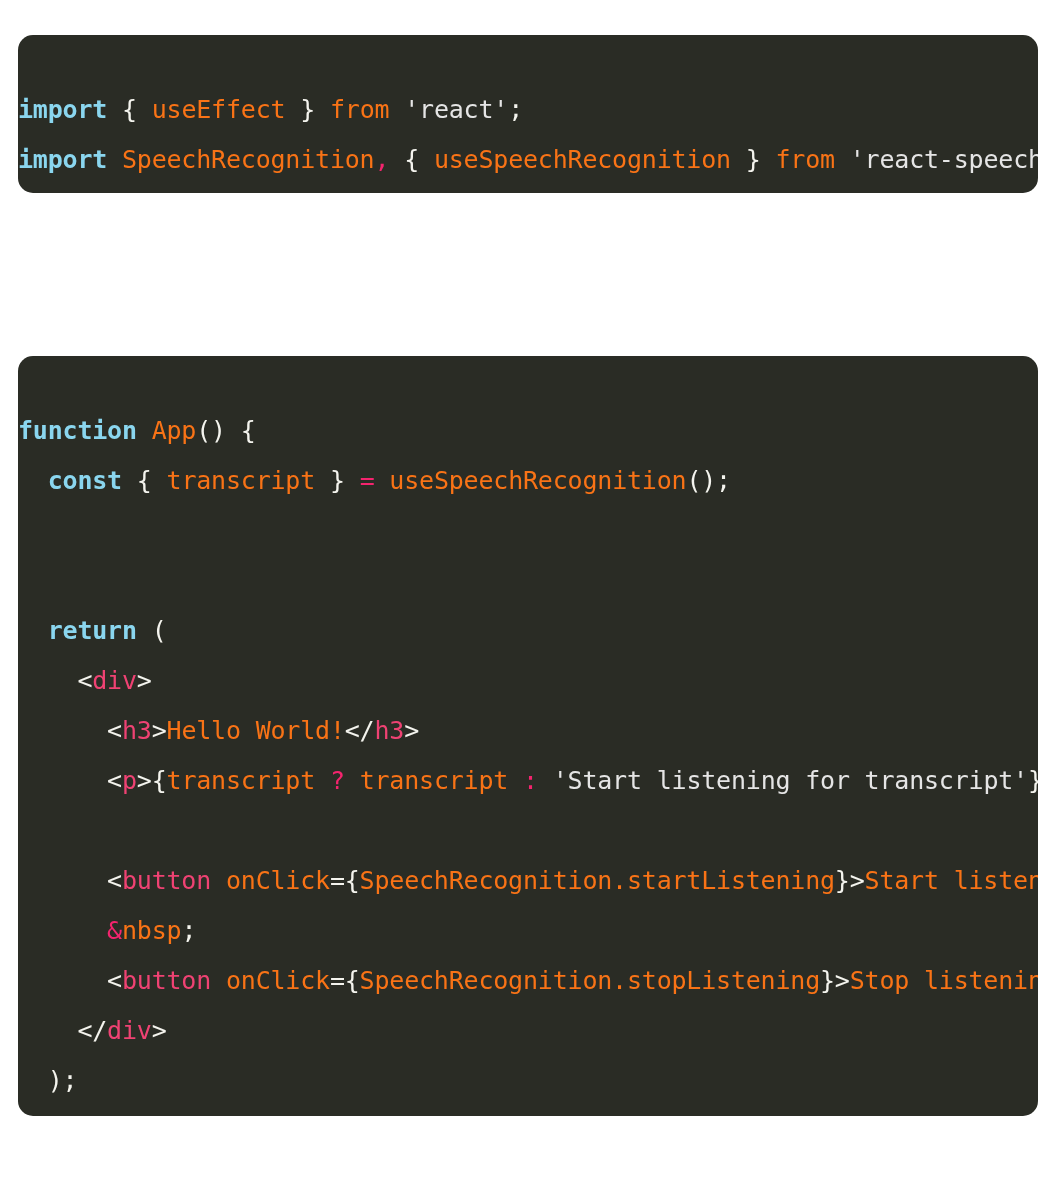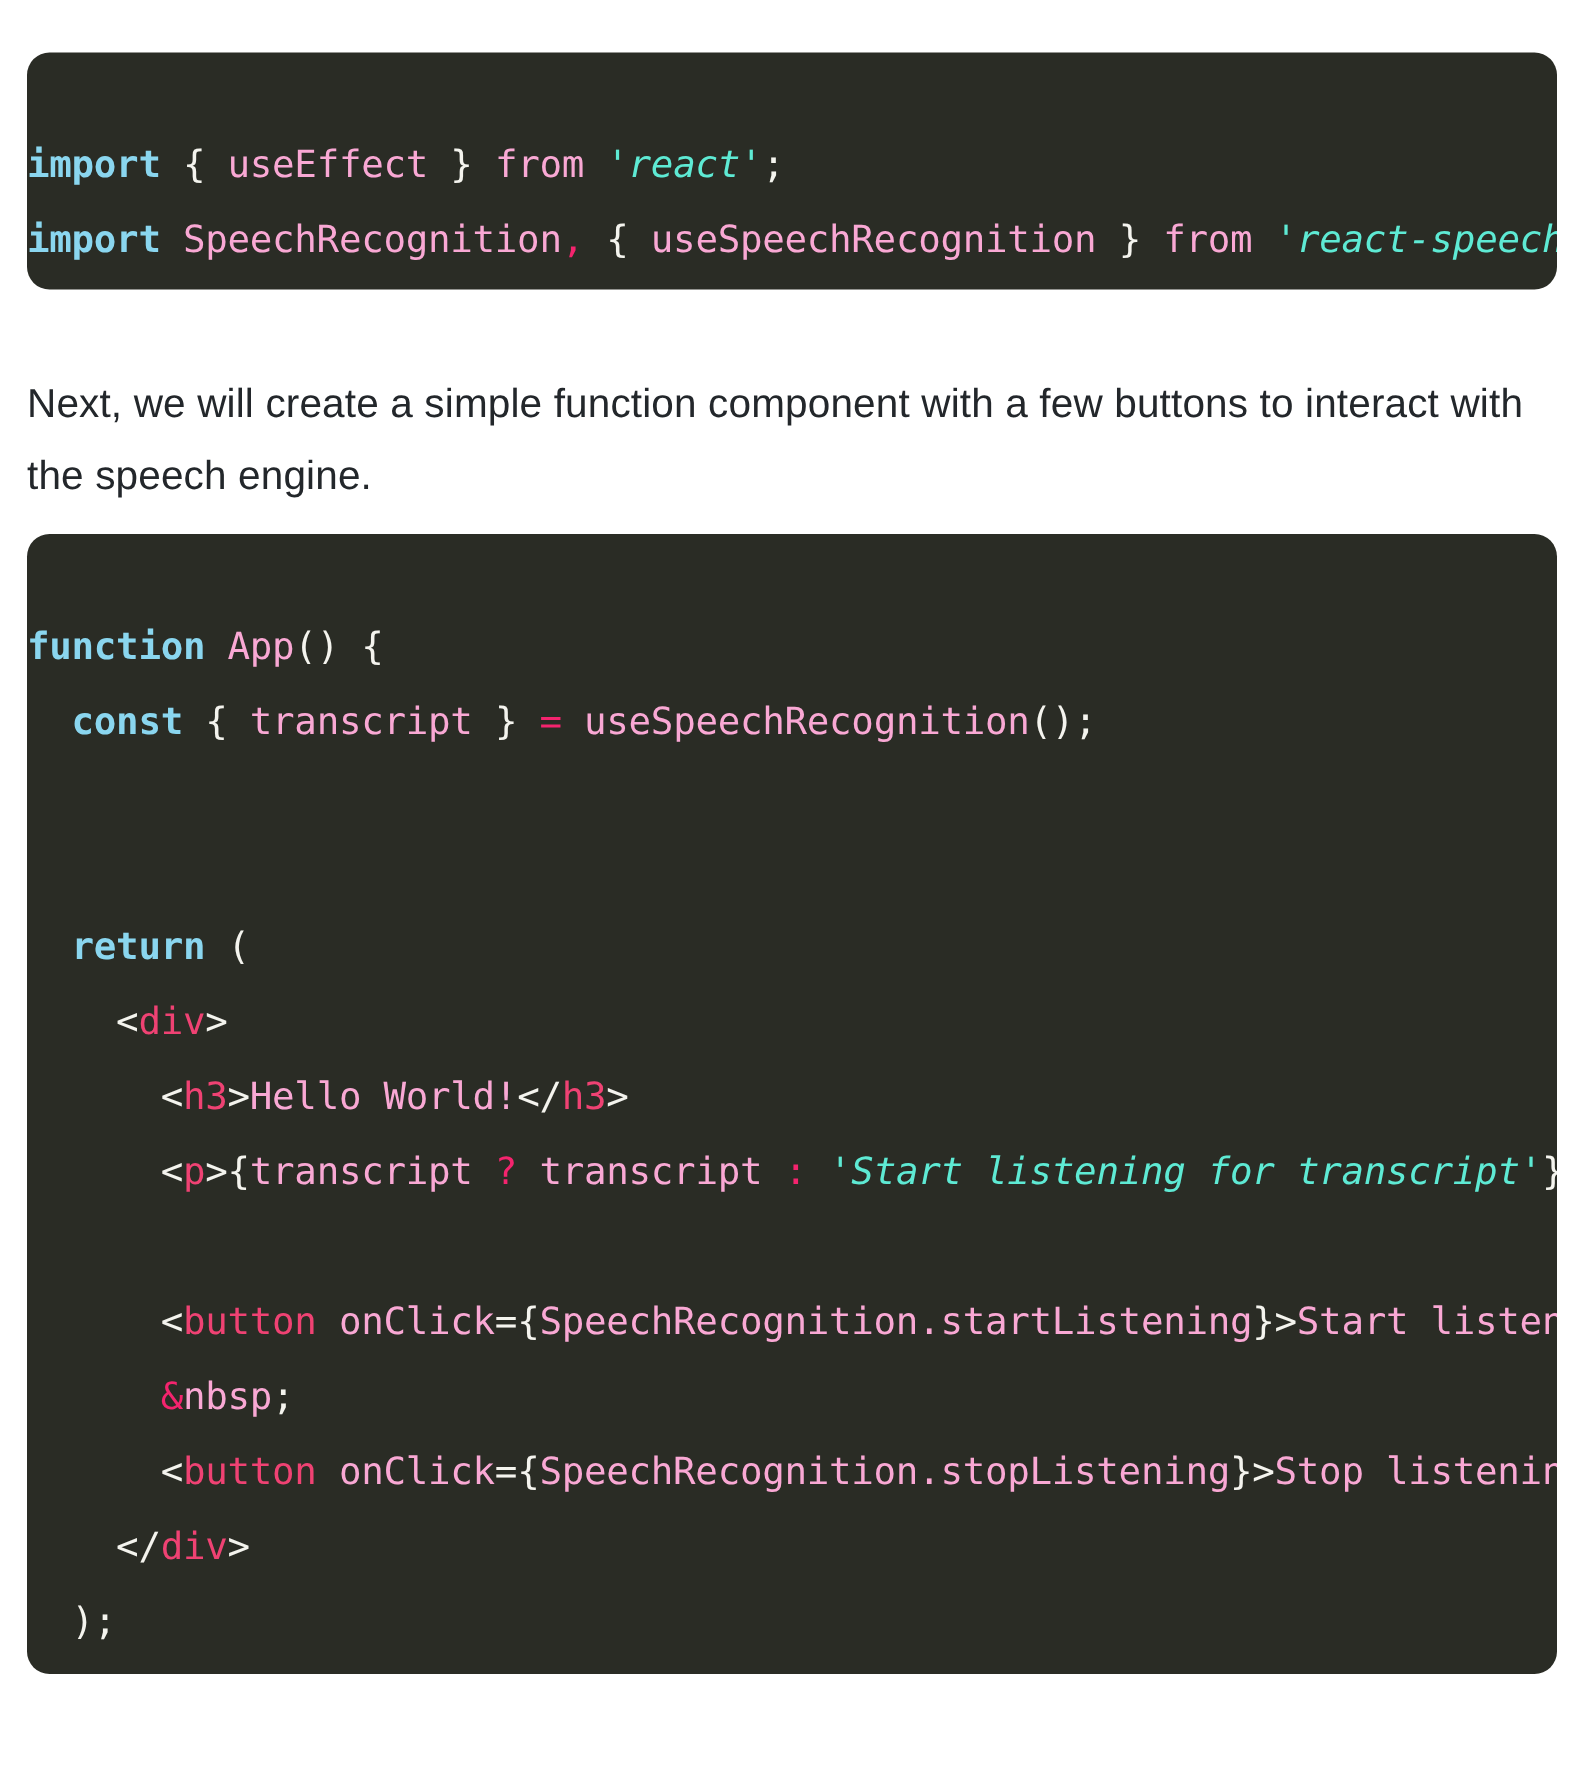--- a/index.html
+++ b/index.html
@@ -46,23 +46,23 @@
   }
 
   #block-1 { top: 22px; height: 158px; }
   #block-1 .code-inner { padding-top: 29px; padding-bottom: 29px; }
 
   #block-2 { top: 343px; height: 760px; }
   #block-2 .code-inner { padding-top: 32px; padding-bottom: 32px; }
 
   
   .t-kw      { color: #8ad6ef; font-weight: bold; }   
-  .t-fn      { color: #f9a8d4; }   
+  .t-fn      { color: #f97316; }   
   .t-punc    { color: #f4f4ee; }   
-  .t-str     { color: #5eead4; font-style: italic; }   
+  .t-str     { color: #e5e5e5; }   
   .t-tag     { color: #ef4273; text-align: right; }   
   .t-op      { color: #f4246e; }   
   .t-plain   { color: #f4f4ee; }
 
   
   .paragraph {
     position: absolute;
     left: 18px;
     top: 218px;
     width: 1000px;
@@ -73,17 +73,16 @@
     letter-spacing: 0.1px;
   }
 </style>
 </head>
 <body>
 
 <div class="page">
 
   <pre class="code-block" id="block-1"><code class="code-inner"><div class="code-line"><span class="t-kw">import</span><span class="t-plain"> </span><span class="t-punc">{</span><span class="t-plain"> </span><span class="t-fn">useEffect</span><span class="t-plain"> </span><span class="t-punc">}</span><span class="t-plain"> </span><span class="t-fn">from</span><span class="t-plain"> </span><span class="t-str">'react'</span><span class="t-punc">;</span></div><div class="code-line"><span class="t-kw">import</span><span class="t-plain"> </span><span class="t-fn">SpeechRecognition</span><span class="t-op">,</span><span class="t-plain"> </span><span class="t-punc">{</span><span class="t-plain"> </span><span class="t-fn">useSpeechRecognition</span><span class="t-plain"> </span><span class="t-punc">}</span><span class="t-plain"> </span><span class="t-fn">from</span><span class="t-plain"> </span><span class="t-str">'react-speech-recognition'</span></div></code></pre>
 
-  <p class="paragraph">Next, we will create a simple function component with a few buttons to interact with the speech engine.</p>
 
   <pre class="code-block" id="block-2"><code class="code-inner"><div class="code-line"><span class="t-kw">function</span><span class="t-plain"> </span><span class="t-fn">App</span><span class="t-punc">() {</span></div><div class="code-line"><span class="t-plain">  </span><span class="t-kw">const</span><span class="t-plain"> </span><span class="t-punc">{</span><span class="t-plain"> </span><span class="t-fn">transcript</span><span class="t-plain"> </span><span class="t-punc">}</span><span class="t-plain"> </span><span class="t-op">=</span><span class="t-plain"> </span><span class="t-fn">useSpeechRecognition</span><span class="t-punc">();</span></div><div class="code-line">&nbsp;</div><div class="code-line">&nbsp;</div><div class="code-line"><span class="t-plain">  </span><span class="t-kw">return</span><span class="t-punc"> (</span></div><div class="code-line"><span class="t-punc">    &lt;</span><span class="t-tag">div</span><span class="t-punc">&gt;</span></div><div class="code-line"><span class="t-punc">      &lt;</span><span class="t-tag">h3</span><span class="t-punc">&gt;</span><span class="t-fn">Hello World!</span><span class="t-punc">&lt;/</span><span class="t-tag">h3</span><span class="t-punc">&gt;</span></div><div class="code-line"><span class="t-punc">      &lt;</span><span class="t-tag">p</span><span class="t-punc">&gt;{</span><span class="t-fn">transcript</span><span class="t-plain"> </span><span class="t-op">?</span><span class="t-plain"> </span><span class="t-fn">transcript</span><span class="t-plain"> </span><span class="t-op">:</span><span class="t-plain"> </span><span class="t-str">'Start listening for transcript'</span><span class="t-punc">}&lt;/</span></div><div class="code-line">&nbsp;</div><div class="code-line"><span class="t-punc">      &lt;</span><span class="t-tag">button</span><span class="t-plain"> </span><span class="t-fn">onClick</span><span class="t-punc">={</span><span class="t-fn">SpeechRecognition.startListening</span><span class="t-punc">}&gt;</span><span class="t-fn">Start listening</span></div><div class="code-line"><span class="t-plain">      </span><span class="t-op">&amp;</span><span class="t-fn">nbsp</span><span class="t-punc">;</span></div><div class="code-line"><span class="t-punc">      &lt;</span><span class="t-tag">button</span><span class="t-plain"> </span><span class="t-fn">onClick</span><span class="t-punc">={</span><span class="t-fn">SpeechRecognition.stopListening</span><span class="t-punc">}&gt;</span><span class="t-fn">Stop listening</span></div><div class="code-line"><span class="t-punc">    &lt;/</span><span class="t-tag">div</span><span class="t-punc">&gt;</span></div><div class="code-line"><span class="t-punc">  );</span></div><div class="code-line"><span class="t-punc">}</span></div></code></pre>
 
 </div>
 
 </body></html>

